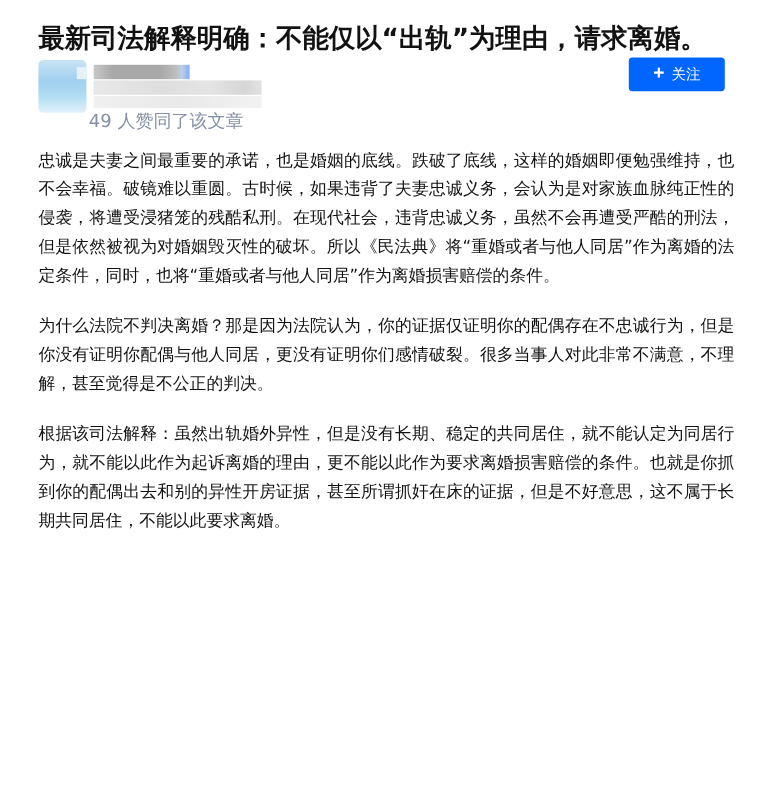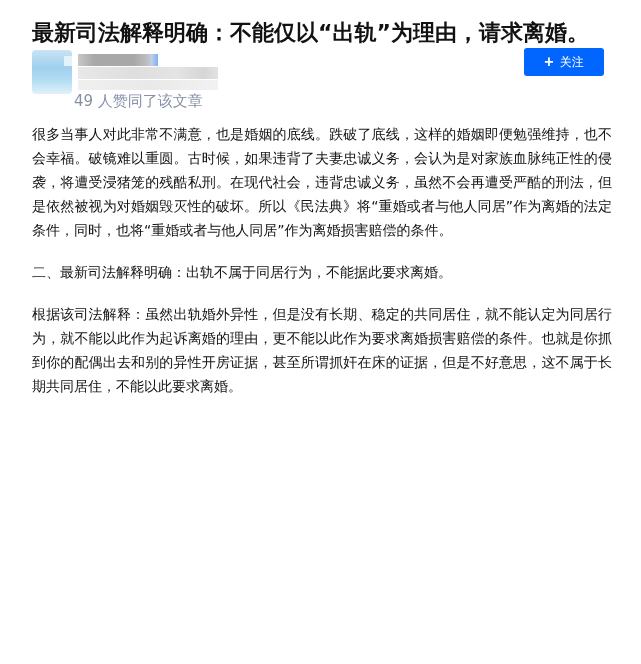--- a/index.html
+++ b/index.html
@@ -40,16 +40,16 @@
 </div>
 
 <button class="follow-btn">
   <span class="plus">+</span>
   <span>关注</span>
 </button>
 
 <div class="likes">49 人赞同了该文章</div>
 
 <div class="content">
-  <p>很多当事人对此非常不满意，也是婚姻的底线。跌破了底线，这样的婚姻即便勉强维持，也不会幸福。破镜难以重圆。古时候，如果违背了夫妻忠诚义务，会认为是对家族血脉纯正性的侵袭，将遭受浸猪笼的残酷私刑。在现代社会，违背忠诚义务，虽然不会再遭受严酷的刑法，但是依然被视为对婚姻毁灭性的破坏。所以《民法典》将“重婚或者与他人同居”作为离婚的法定条件，同时，也将“重婚或者与他人同居”作为离婚损害赔偿的条件。</p>
-  <p>二、最新司法解释明确：出轨不属于同居行为，不能据此要求离婚。</p>
+  <p>忠诚是夫妻之间最重要的承诺，也是婚姻的底线。跌破了底线，这样的婚姻即便勉强维持，也不会幸福。破镜难以重圆。古时候，如果违背了夫妻忠诚义务，会认为是对家族血脉纯正性的侵袭，将遭受浸猪笼的残酷私刑。在现代社会，违背忠诚义务，虽然不会再遭受严酷的刑法，但是依然被视为对婚姻毁灭性的破坏。所以《民法典》将“重婚或者与他人同居”作为离婚的法定条件，同时，也将“重婚或者与他人同居”作为离婚损害赔偿的条件。</p>
+  <p>为什么法院不判决离婚？那是因为法院认为，你的证据仅证明你的配偶存在不忠诚行为，但是你没有证明你配偶与他人同居，更没有证明你们感情破裂。很多当事人对此非常不满意，不理解，甚至觉得是不公正的判决。</p>
   <p>根据该司法解释：虽然出轨婚外异性，但是没有长期、稳定的共同居住，就不能认定为同居行为，就不能以此作为起诉离婚的理由，更不能以此作为要求离婚损害赔偿的条件。也就是你抓到你的配偶出去和别的异性开房证据，甚至所谓抓奸在床的证据，但是不好意思，这不属于长期共同居住，不能以此要求离婚。</p>
 </div>
 
 </body></html>

